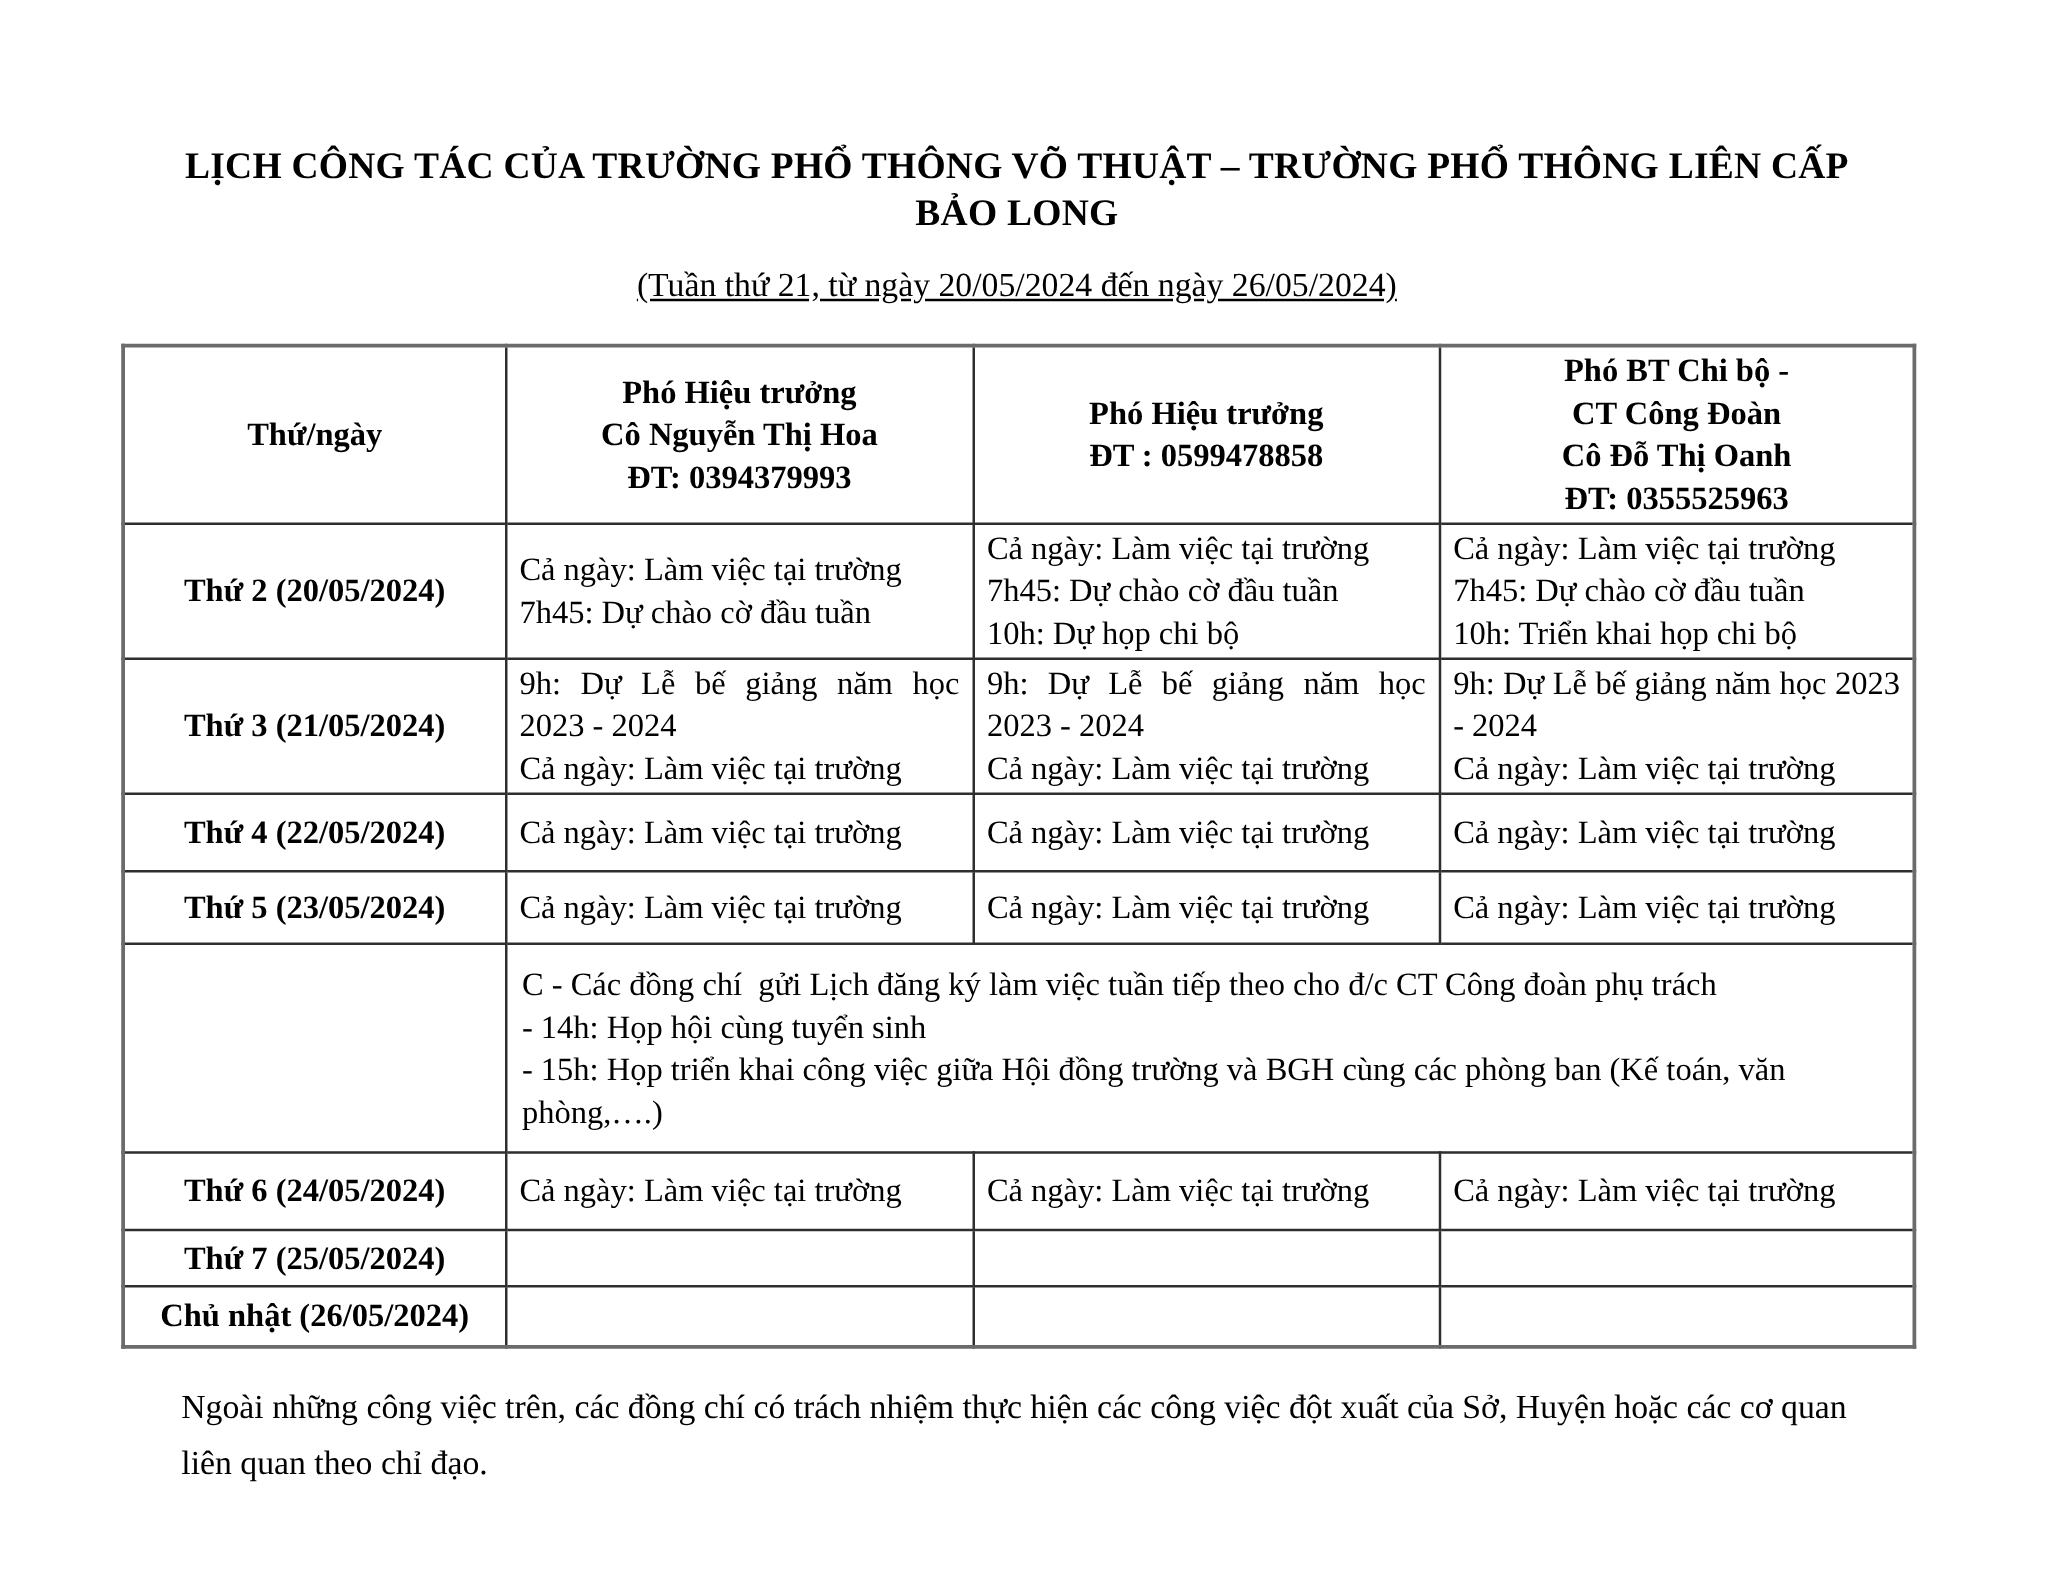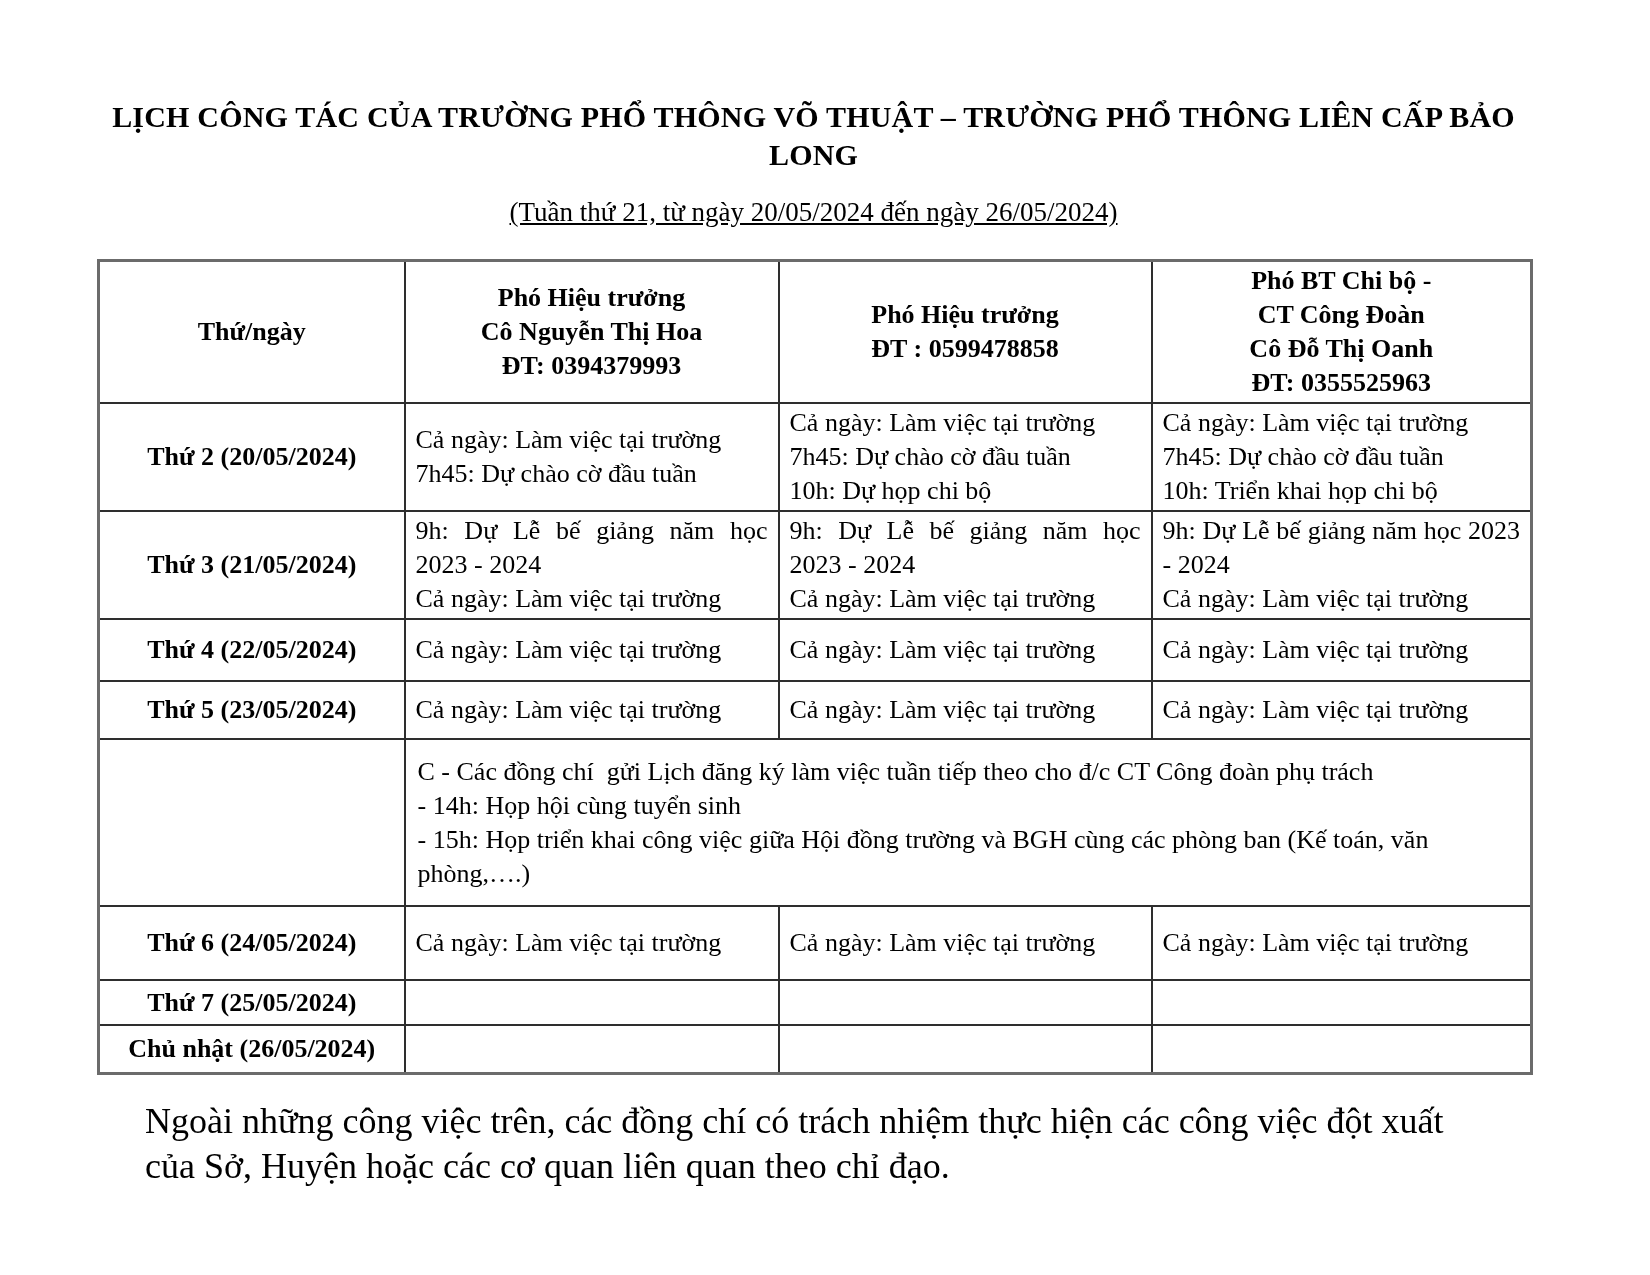--- a/index.html
+++ b/index.html
@@ -7,21 +7,21 @@
     position:relative;
     width:1650px;height:1275px;
     background:#ffffff;
     font-family:"Liberation Serif","DejaVu Serif",serif;
     color:#000000;
     overflow:hidden;
   }
   .doc{position:absolute;left:97px;top:98px;width:1433px;}
   .title{
     font-size:30px;font-weight:bold;text-align:center;
-    margin:0;line-height:38px;letter-spacing:0.2px;
+    margin:16px;line-height:38px;letter-spacing:0.2px;
   }
   .subtitle{
     font-size:27px;text-align:center;margin:20px 0 0 0;line-height:36px;text-decoration:underline;
   }
   table.sched{
     border-collapse:collapse;table-layout:fixed;
     width:1433px;margin-top:29px;
     border:3px solid #6b6b6b;
   }
   .sched th,.sched td{
@@ -34,27 +34,27 @@
   .sched th{font-weight:bold;text-align:center;padding:2px 4px;}
   td.day{font-weight:bold;text-align:center;padding:2px 4px;}
   td.cell{text-align:left;}
   td.cell .ln{ text-align:justify; }
   tr.r-head{height:135px;}
   tr.r1{height:102px;}
   tr.r2{height:105px;}
   tr.r3{height:62px;}
   tr.r4{height:58px;}
   tr.r-notes{height:167px;}
-  tr.r5{height:74px;}
+  tr.r5{height:62px;}
   tr.r6{height:45px;}
   tr.r7{height:48px;}
   td.notes{text-align:left;padding-left:12px;}
   .pre{white-space:pre-wrap;}
   .footer{
-    font-size:36px;line-height:45px;
+    font-size:27px;line-height:45px;
     margin:24px 0 0 48px;
     width:1335px;
     text-align:left;
   }
 </style>
 </head>
 <body>
 
 <div class="page">
   <div class="doc">

